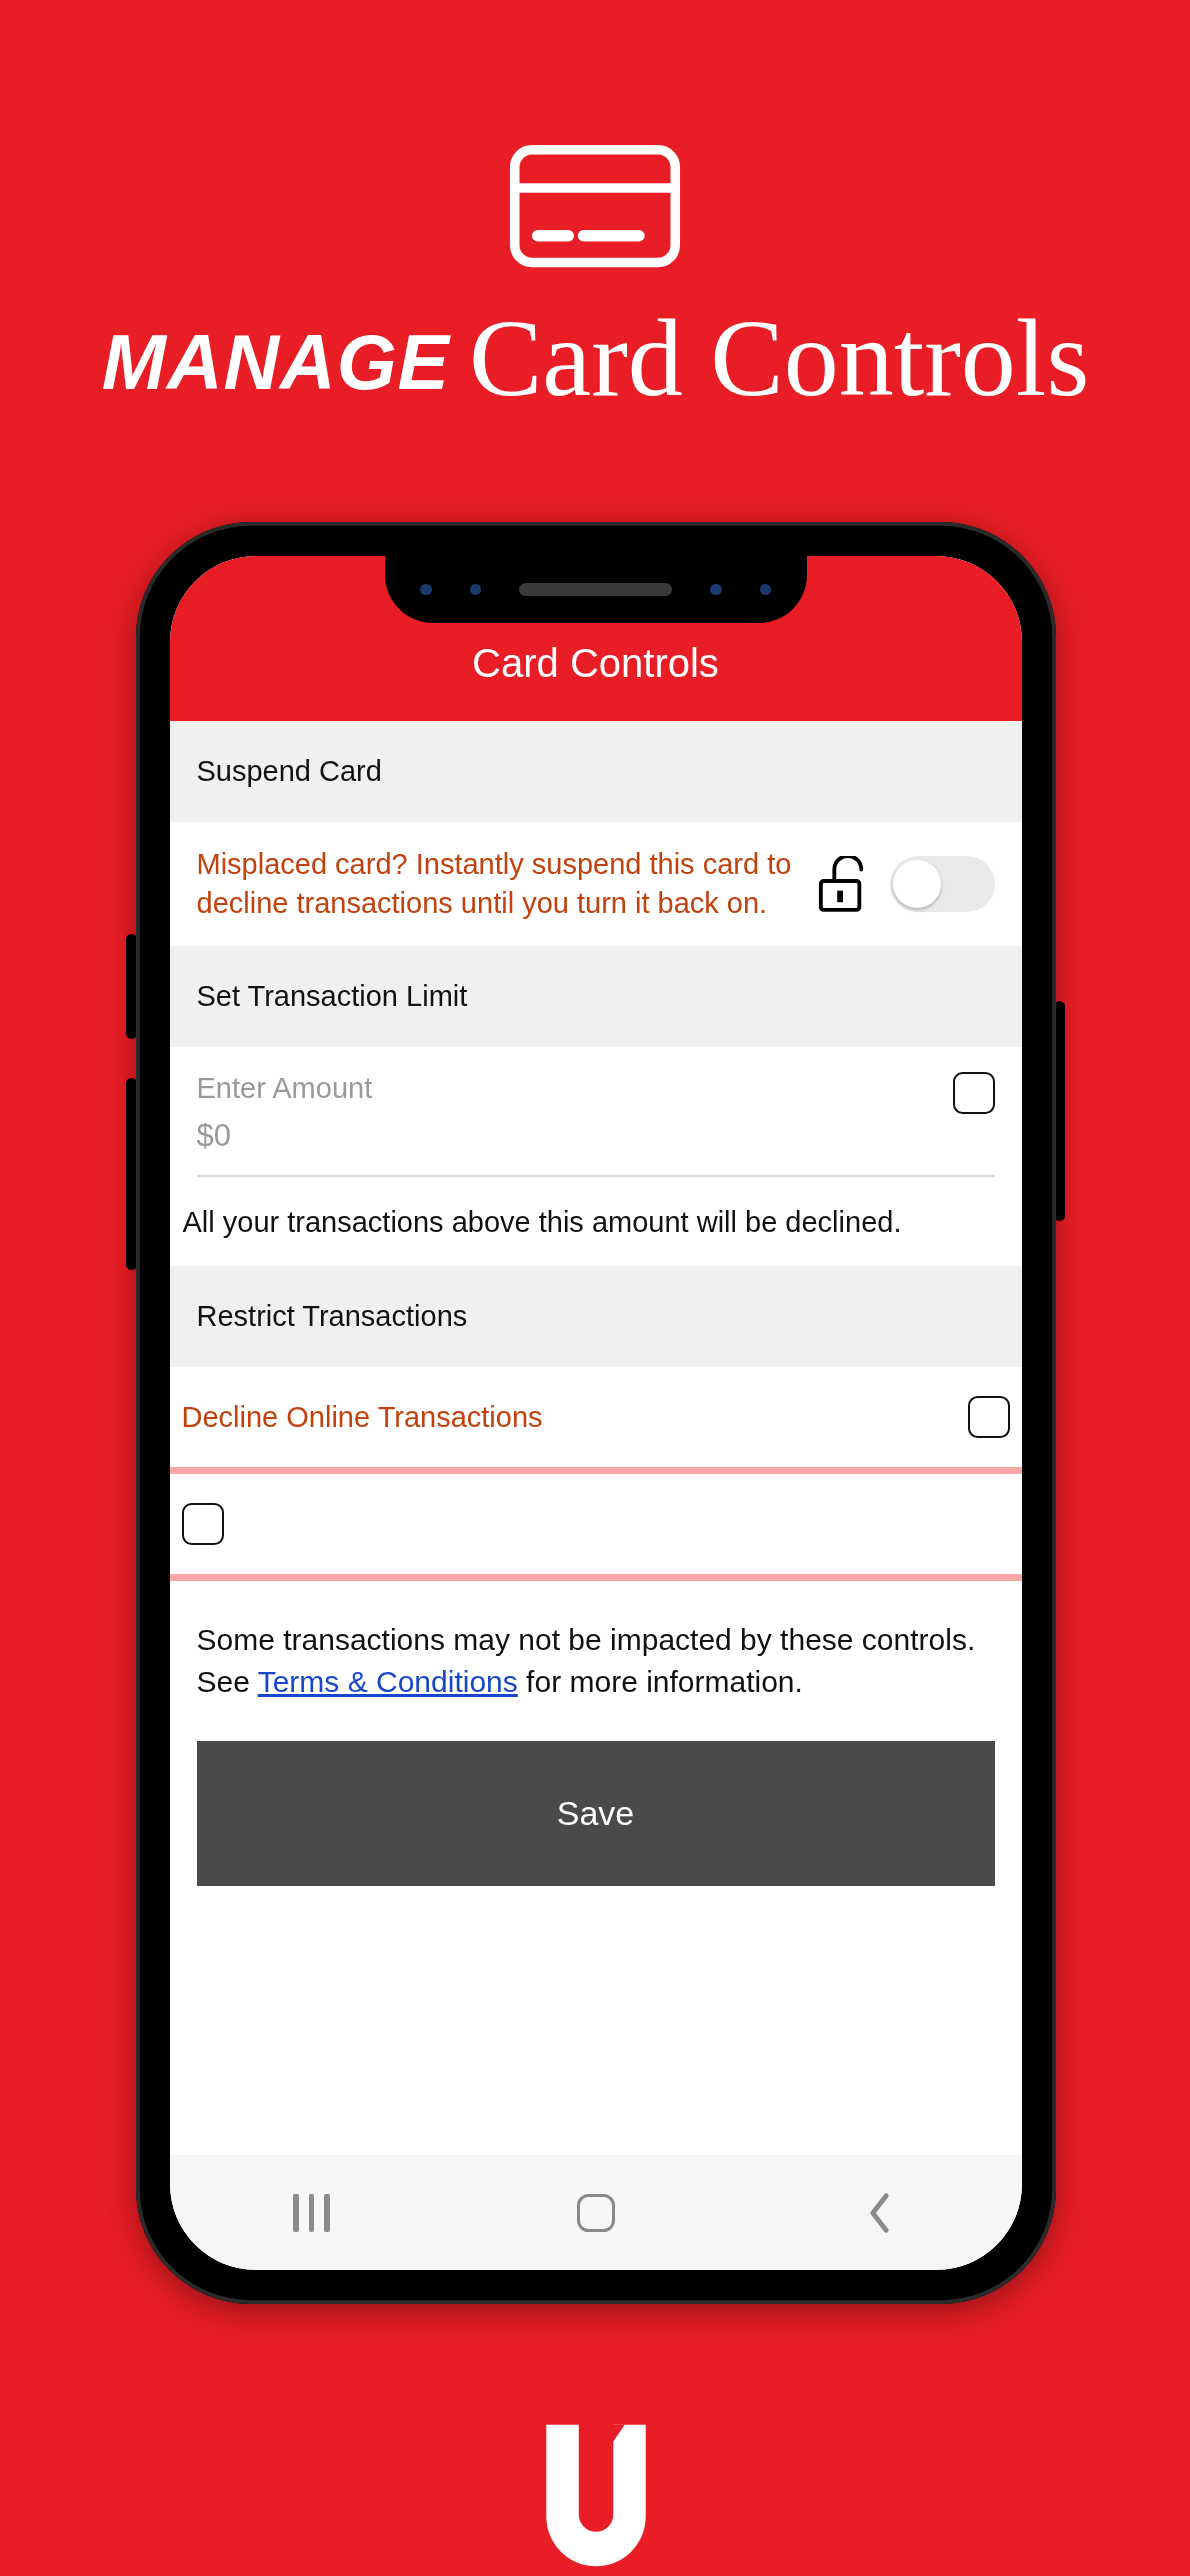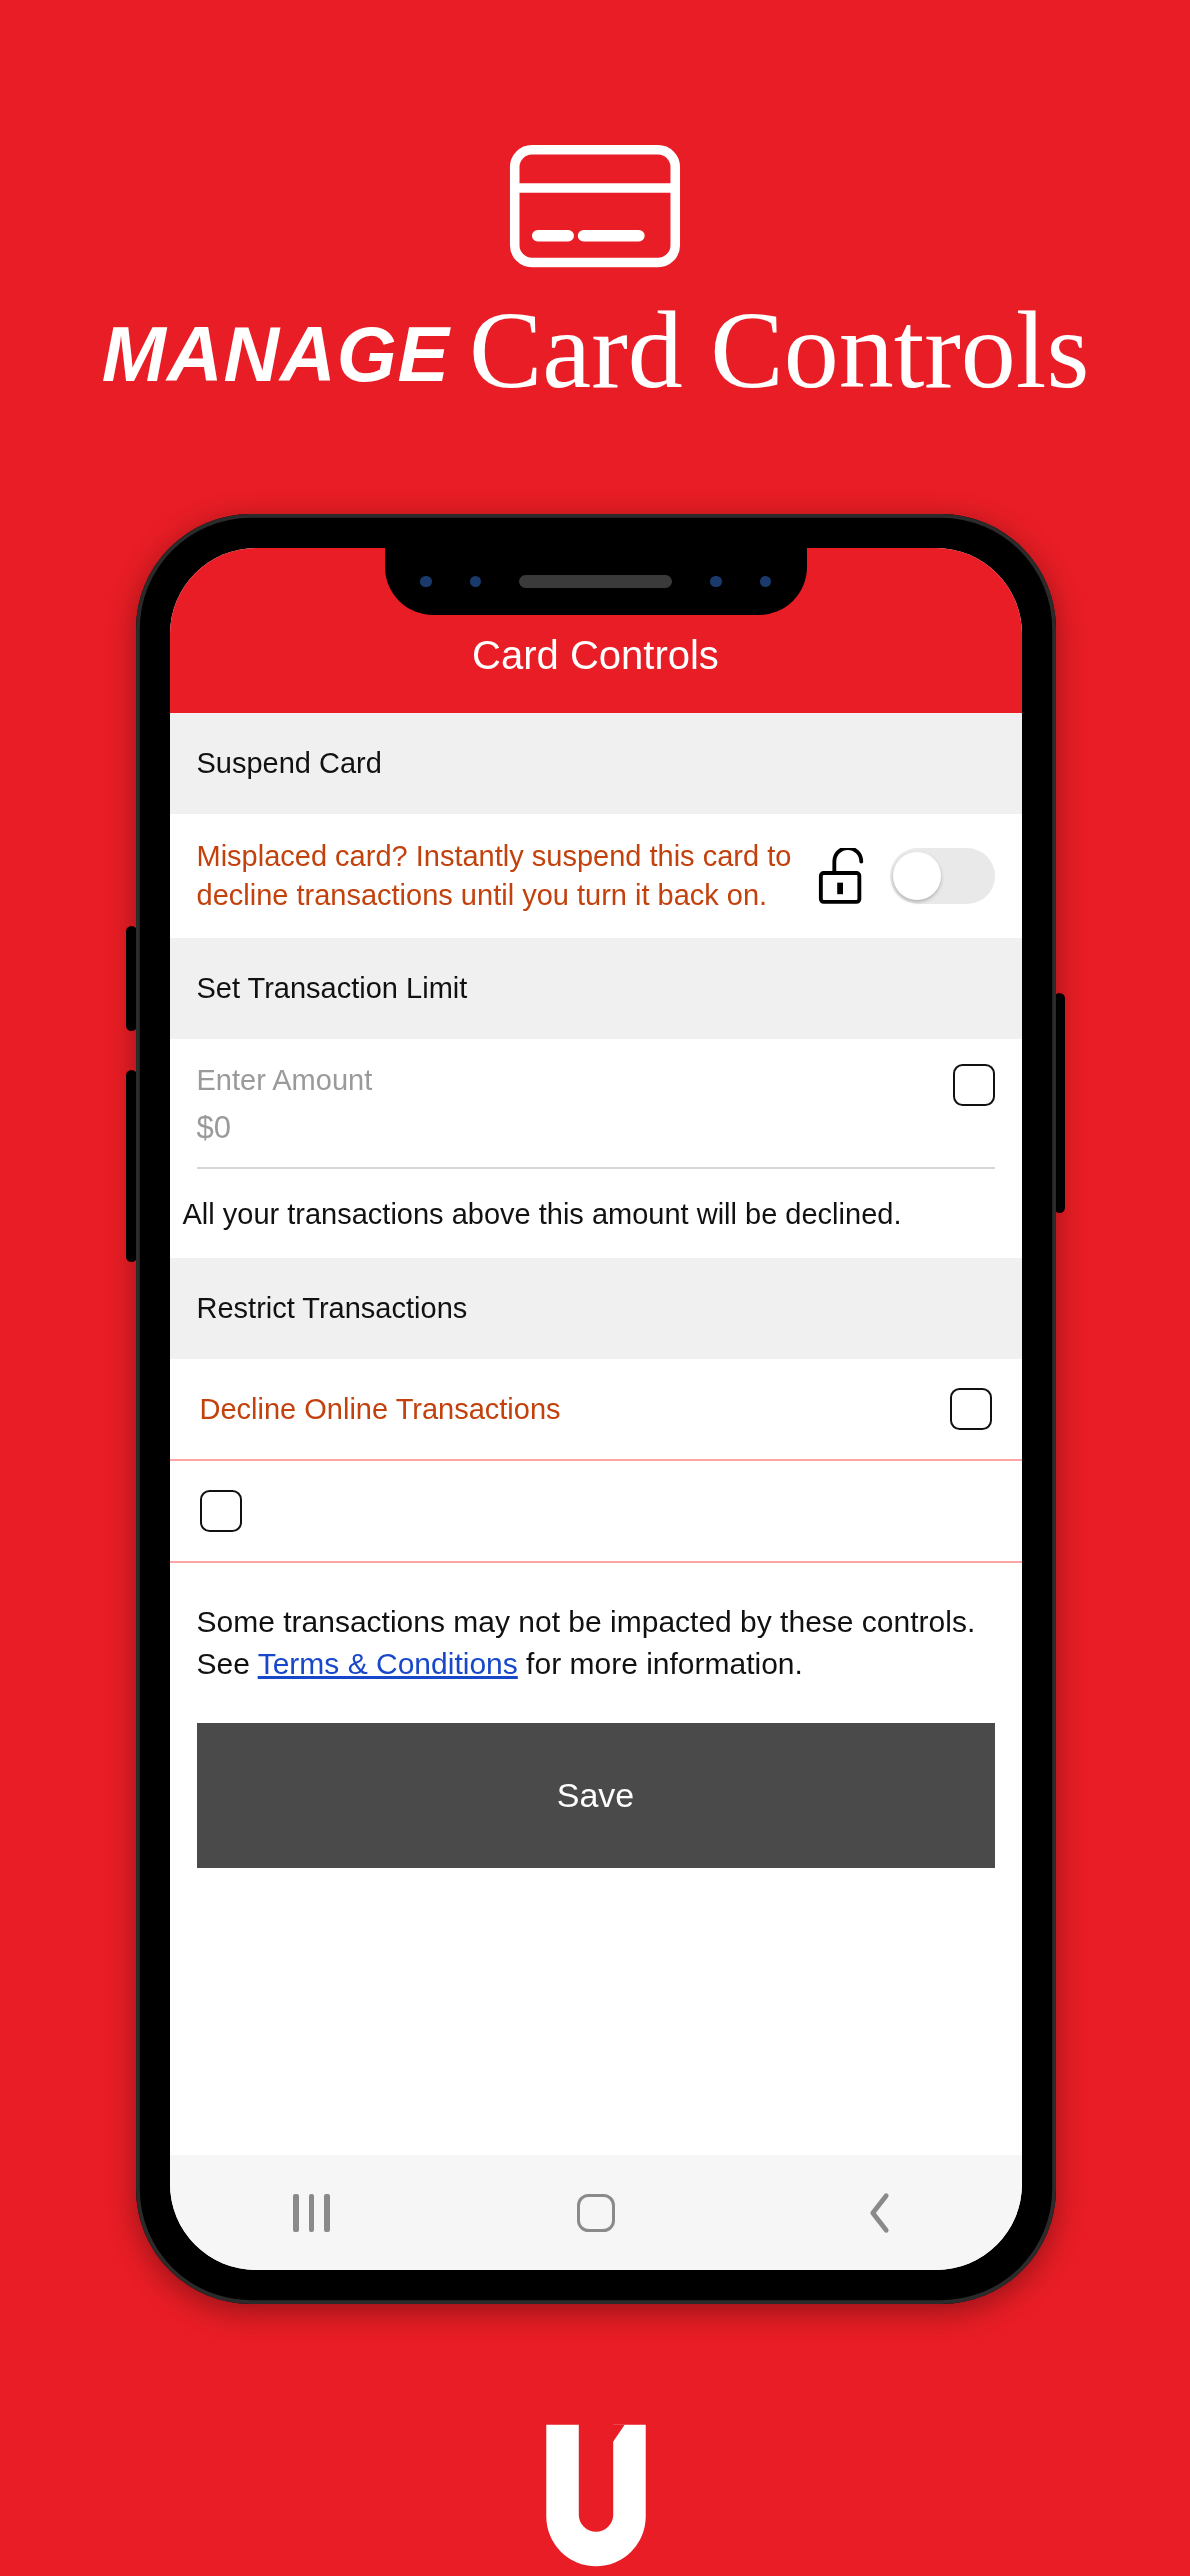--- a/index.html
+++ b/index.html
@@ -9,21 +9,21 @@
     background: #e81d25;
     display: flex;
     flex-direction: column;
     align-items: center;
     width: 1191px;
     min-height: 2576px;
     padding-top: 144px;
   }
 
   
-  .hero { display:flex; flex-direction:column; align-items:center; gap: 29px; }
+  .hero { display:flex; flex-direction:column; align-items:center; gap: 37px; }
   .hero-icon-wrap { width: 172px; height: 125px; }
   .hero-title { display:flex; align-items:baseline; gap: 19px; }
   .hero-word-manage {
     font-family: Arial, sans-serif;
     font-weight: 900;
     font-style: italic;
     font-size: 77px;
     letter-spacing: 1px;
     color:#fff;
     text-transform: uppercase;
@@ -122,21 +122,21 @@
     padding: 29px 13px 27px;
     font-size:29px; color:#111;
   }
 
   .check {
     width:42px; height:42px; border:2.9px solid #111; border-radius:9.6px;
     flex-shrink:0;
   }
 
   .list { }
-  .list .row { border-bottom: 2px solid #fca5a5; padding: 29px 30px; }
+  .list .row { border-bottom: 7px solid #fca5a5; padding: 29px 12px; }
   .list .row:first-child { border-top:none; }
 
   .disclosure {
     padding: 38px 27px 0;
     font-size:30px; line-height:1.4; font-weight:400; color:#111;
   }
   .disclosure a { color:#1848c9; text-decoration:underline; }
 
   .save-btn {
     margin: 38px 27px 0;

